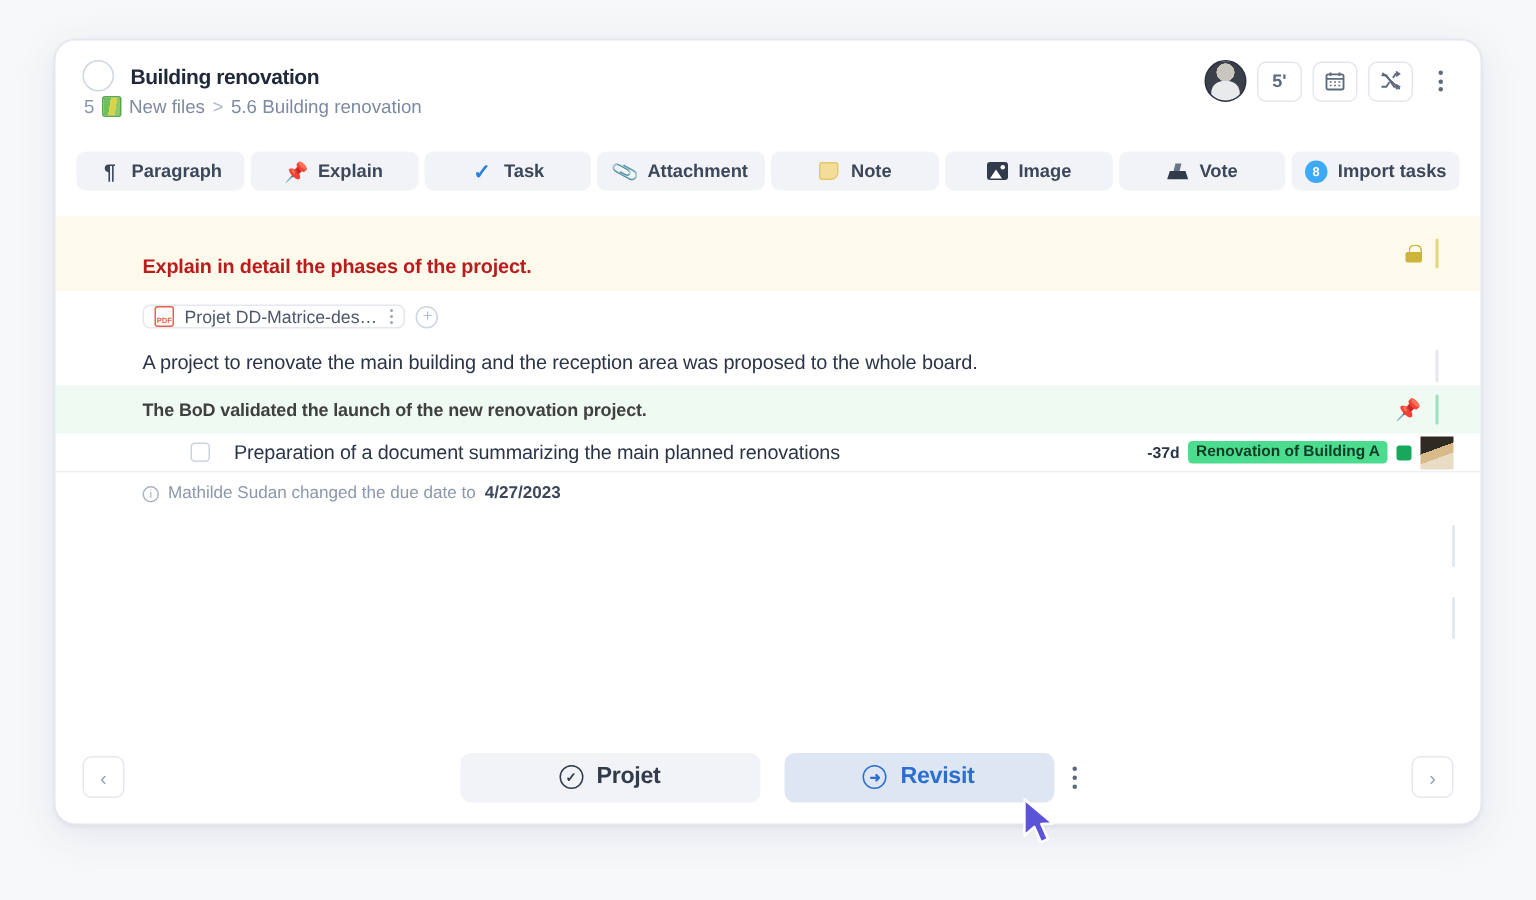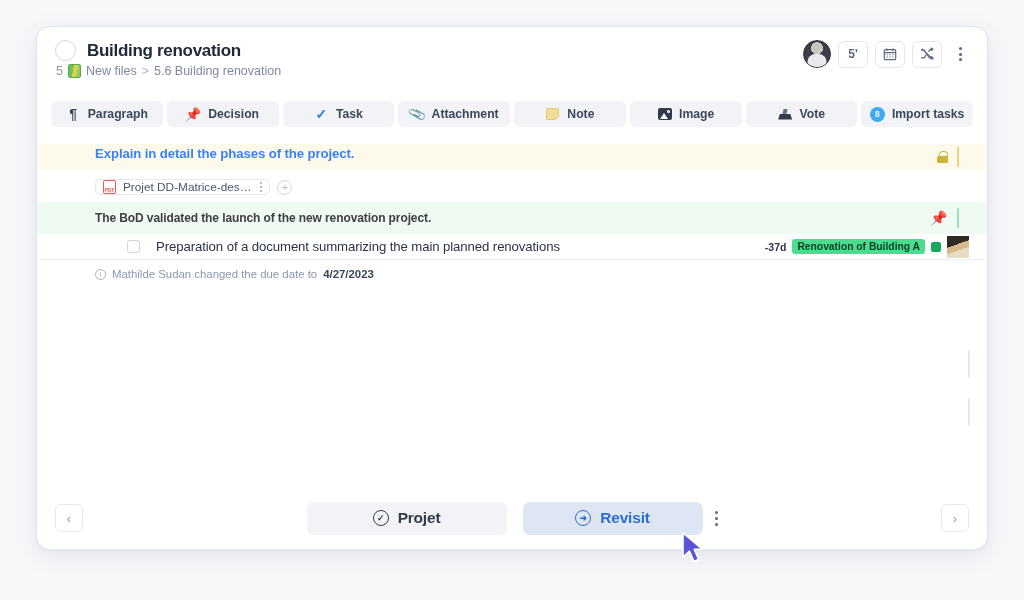--- a/index.html
+++ b/index.html
@@ -25,21 +25,21 @@
 
   
   .hdr { position: relative; height: 67px; }
   .hdr-left { position: absolute; left: 18px; top: 13px; }
   .title-row { display: flex; align-items: center; gap: 11px; }
   .title-circle {
     width: 21px; height: 21px; border-radius: 50%;
     border: 1.7px solid #cfd6e2; background: #fff; flex: none;
   }
   .title {
-    font-size: 17px; font-weight: bold; color: #20293a;
+    font-size: 14px; font-weight: bold; color: #20293a;
     letter-spacing: -.3px; white-space: nowrap;
   }
   .crumbs {
     display: flex; align-items: center; gap: 5px;
     margin-top: 3px; margin-left: 1px;
     font-size: 12.5px; color: #7d8aa0; white-space: nowrap;
   }
   .crumb-num { color: #8b97ab; }
   .bookico {
     width: 13px; height: 14px; border-radius: 2px;
@@ -135,22 +135,22 @@
   }
   .rail {
     position: absolute; right: 17px; width: 2px; background: #e4e8ef; border-radius: 1px;
   }
 
   .row { position: relative; }
 
   
   .note-block {
     background: #fdfaeb;
-    padding: 2px 34px 9px 58px;
-    font-size: 13.2px; font-weight: bold; color: #3b82f6;
+    padding: 26px 34px 9px 58px;
+    font-size: 13.2px; font-weight: bold; color: #b91c1c;
     letter-spacing: -.1px;
   }
   .note-right {
     position: absolute; right: 28px; top: 50%; transform: translateY(-50%);
     display: flex; align-items: center; gap: 9px;
   }
   .lock {
     width: 11px; height: 12px; position: relative;
   }
   .lock::before {
@@ -346,21 +346,21 @@
       <div class="tbtn">
         <span class="ti">
             <span class="ico-pilcrow">¶</span>
           </span>
         <span>Paragraph</span>
       </div>
       <div class="tbtn">
         <span class="ti">
             <span class="ico-pin">📌</span>
           </span>
-        <span>Decision</span>
+        <span>Explain</span>
       </div>
       <div class="tbtn">
         <span class="ti">
             <span class="ico-check">✓</span>
           </span>
         <span>Task</span>
       </div>
       <div class="tbtn">
         <span class="ti">
             <span class="ico-clip">📎</span>
@@ -411,20 +411,24 @@
           <span>Projet DD-Matrice-des…</span>
           <span class="chip-kebab">
               <i></i>
               <i></i>
               <i></i>
             </span>
         </div>
         <div class="plus-circle">+</div>
       </div>
 
+      <div class="row">
+        <div class="para">A project to renovate the main building and the reception area was proposed to the whole board.</div>
+        <span class="bar-g"></span>
+      </div>
 
       <div class="row">
         <div class="dec-block">The BoD validated the launch of the new renovation project.</div>
         <div class="dec-right">
           <span class="pin-g">📌</span>
           <span class="bar-gr"></span>
         </div>
       </div>
 
       <div class="task">

